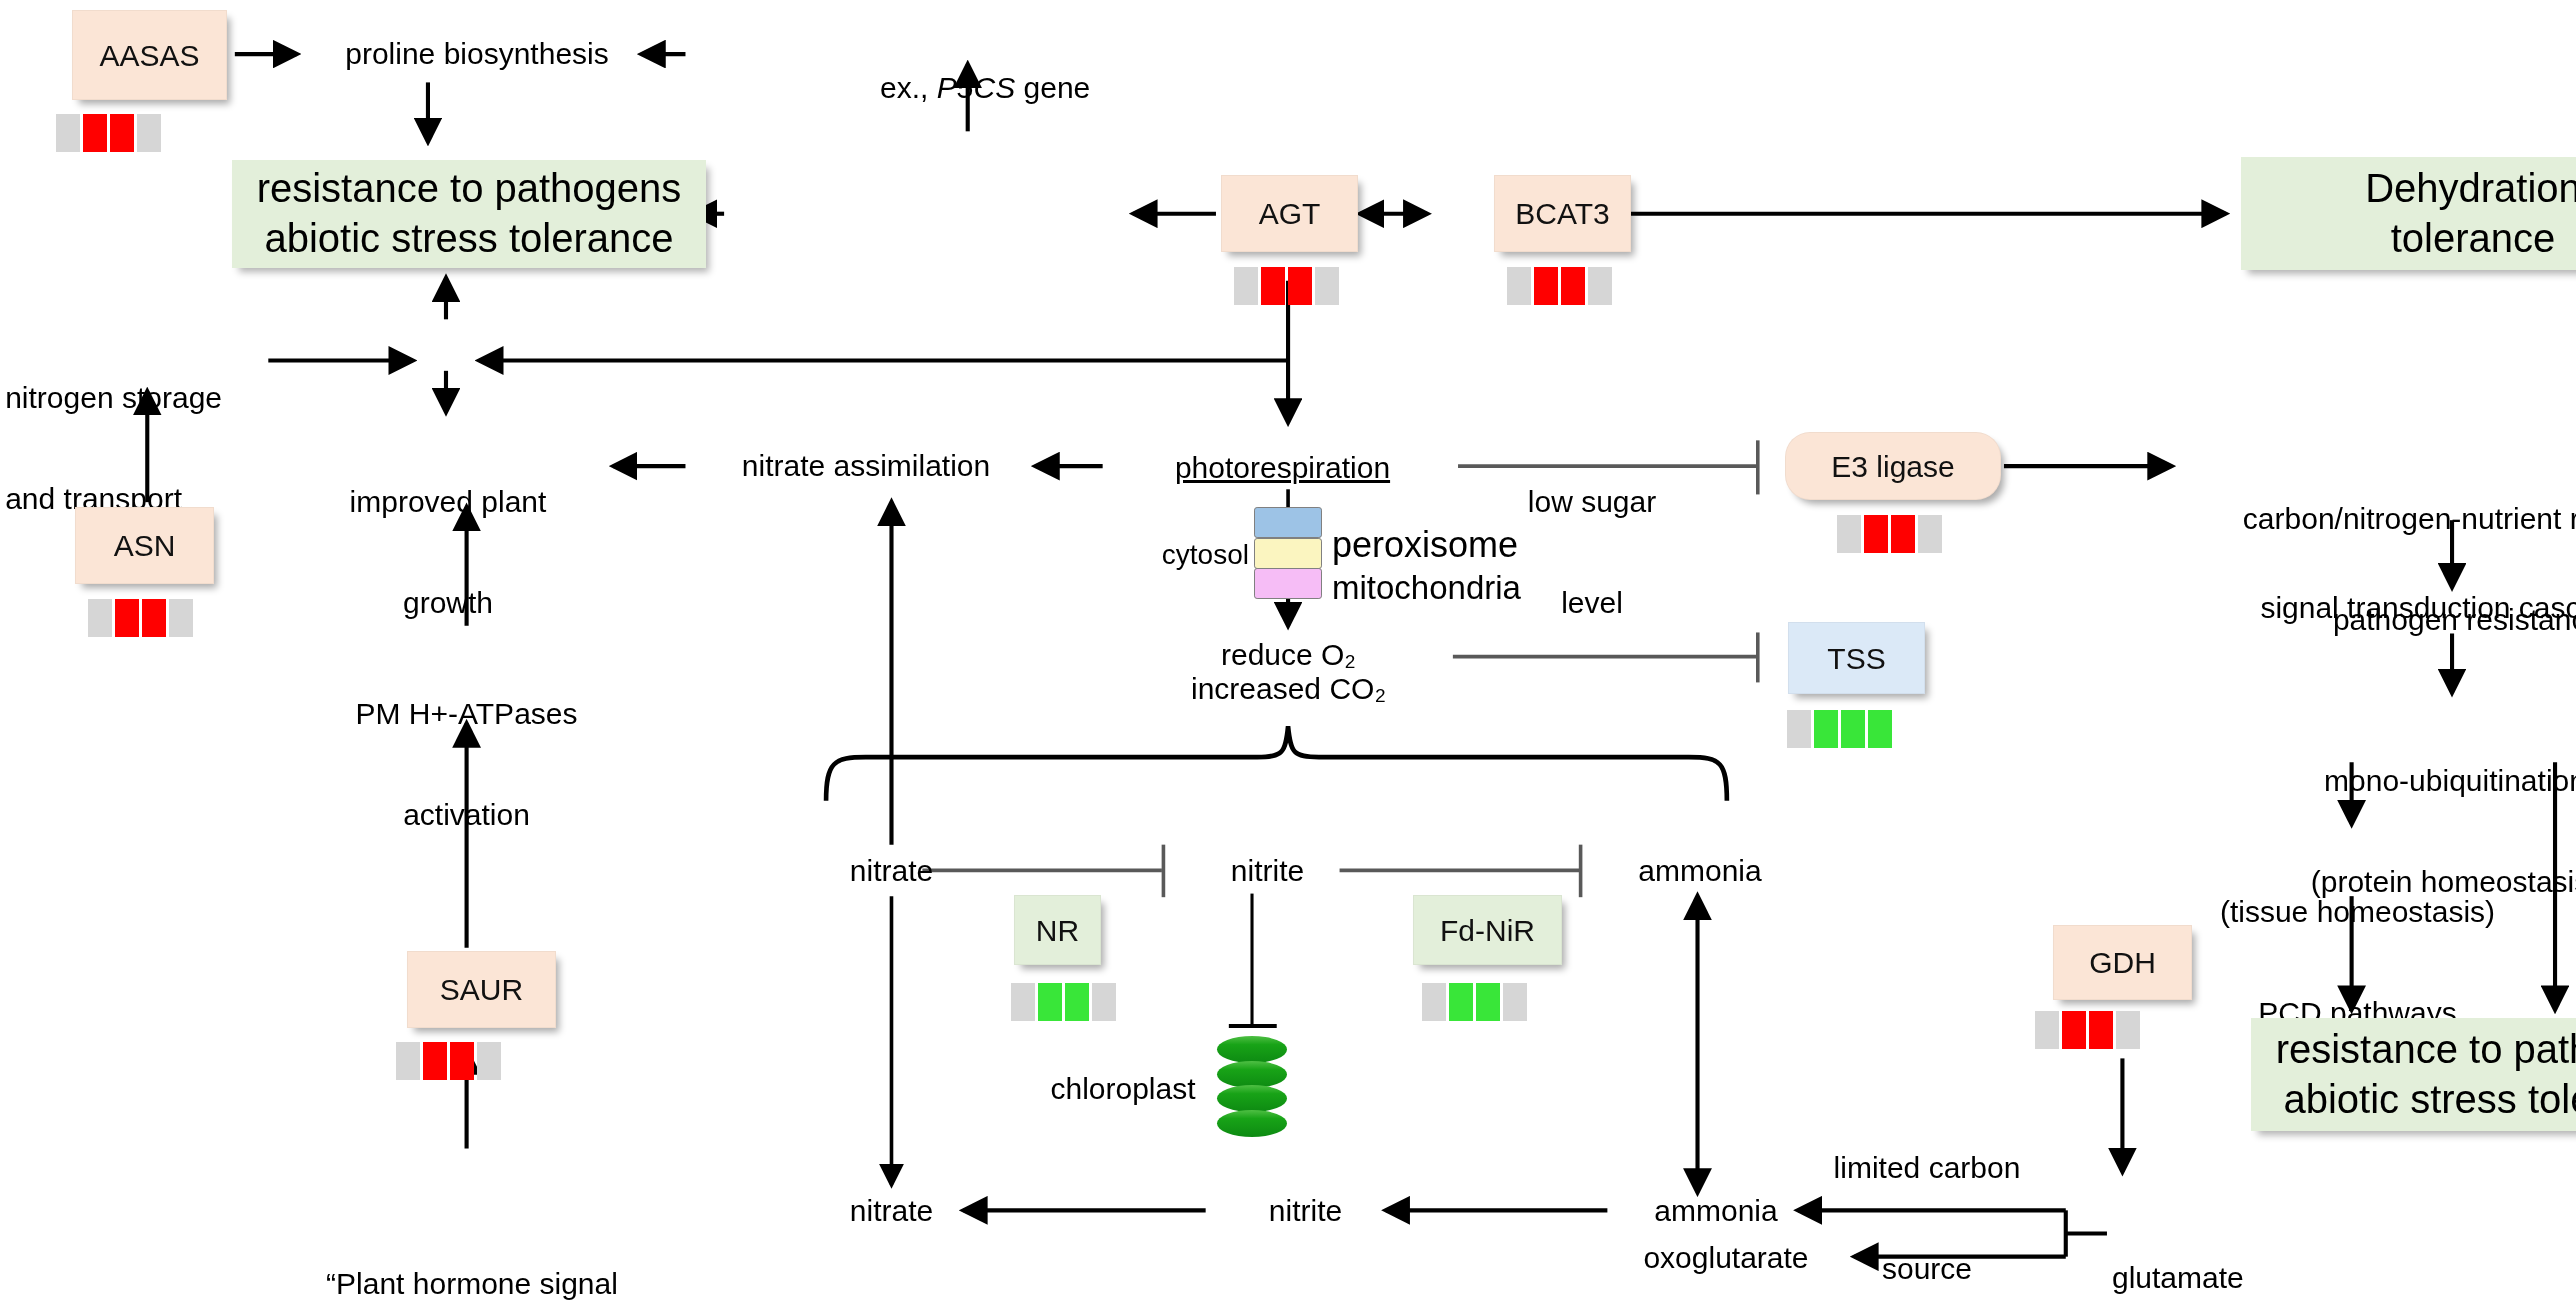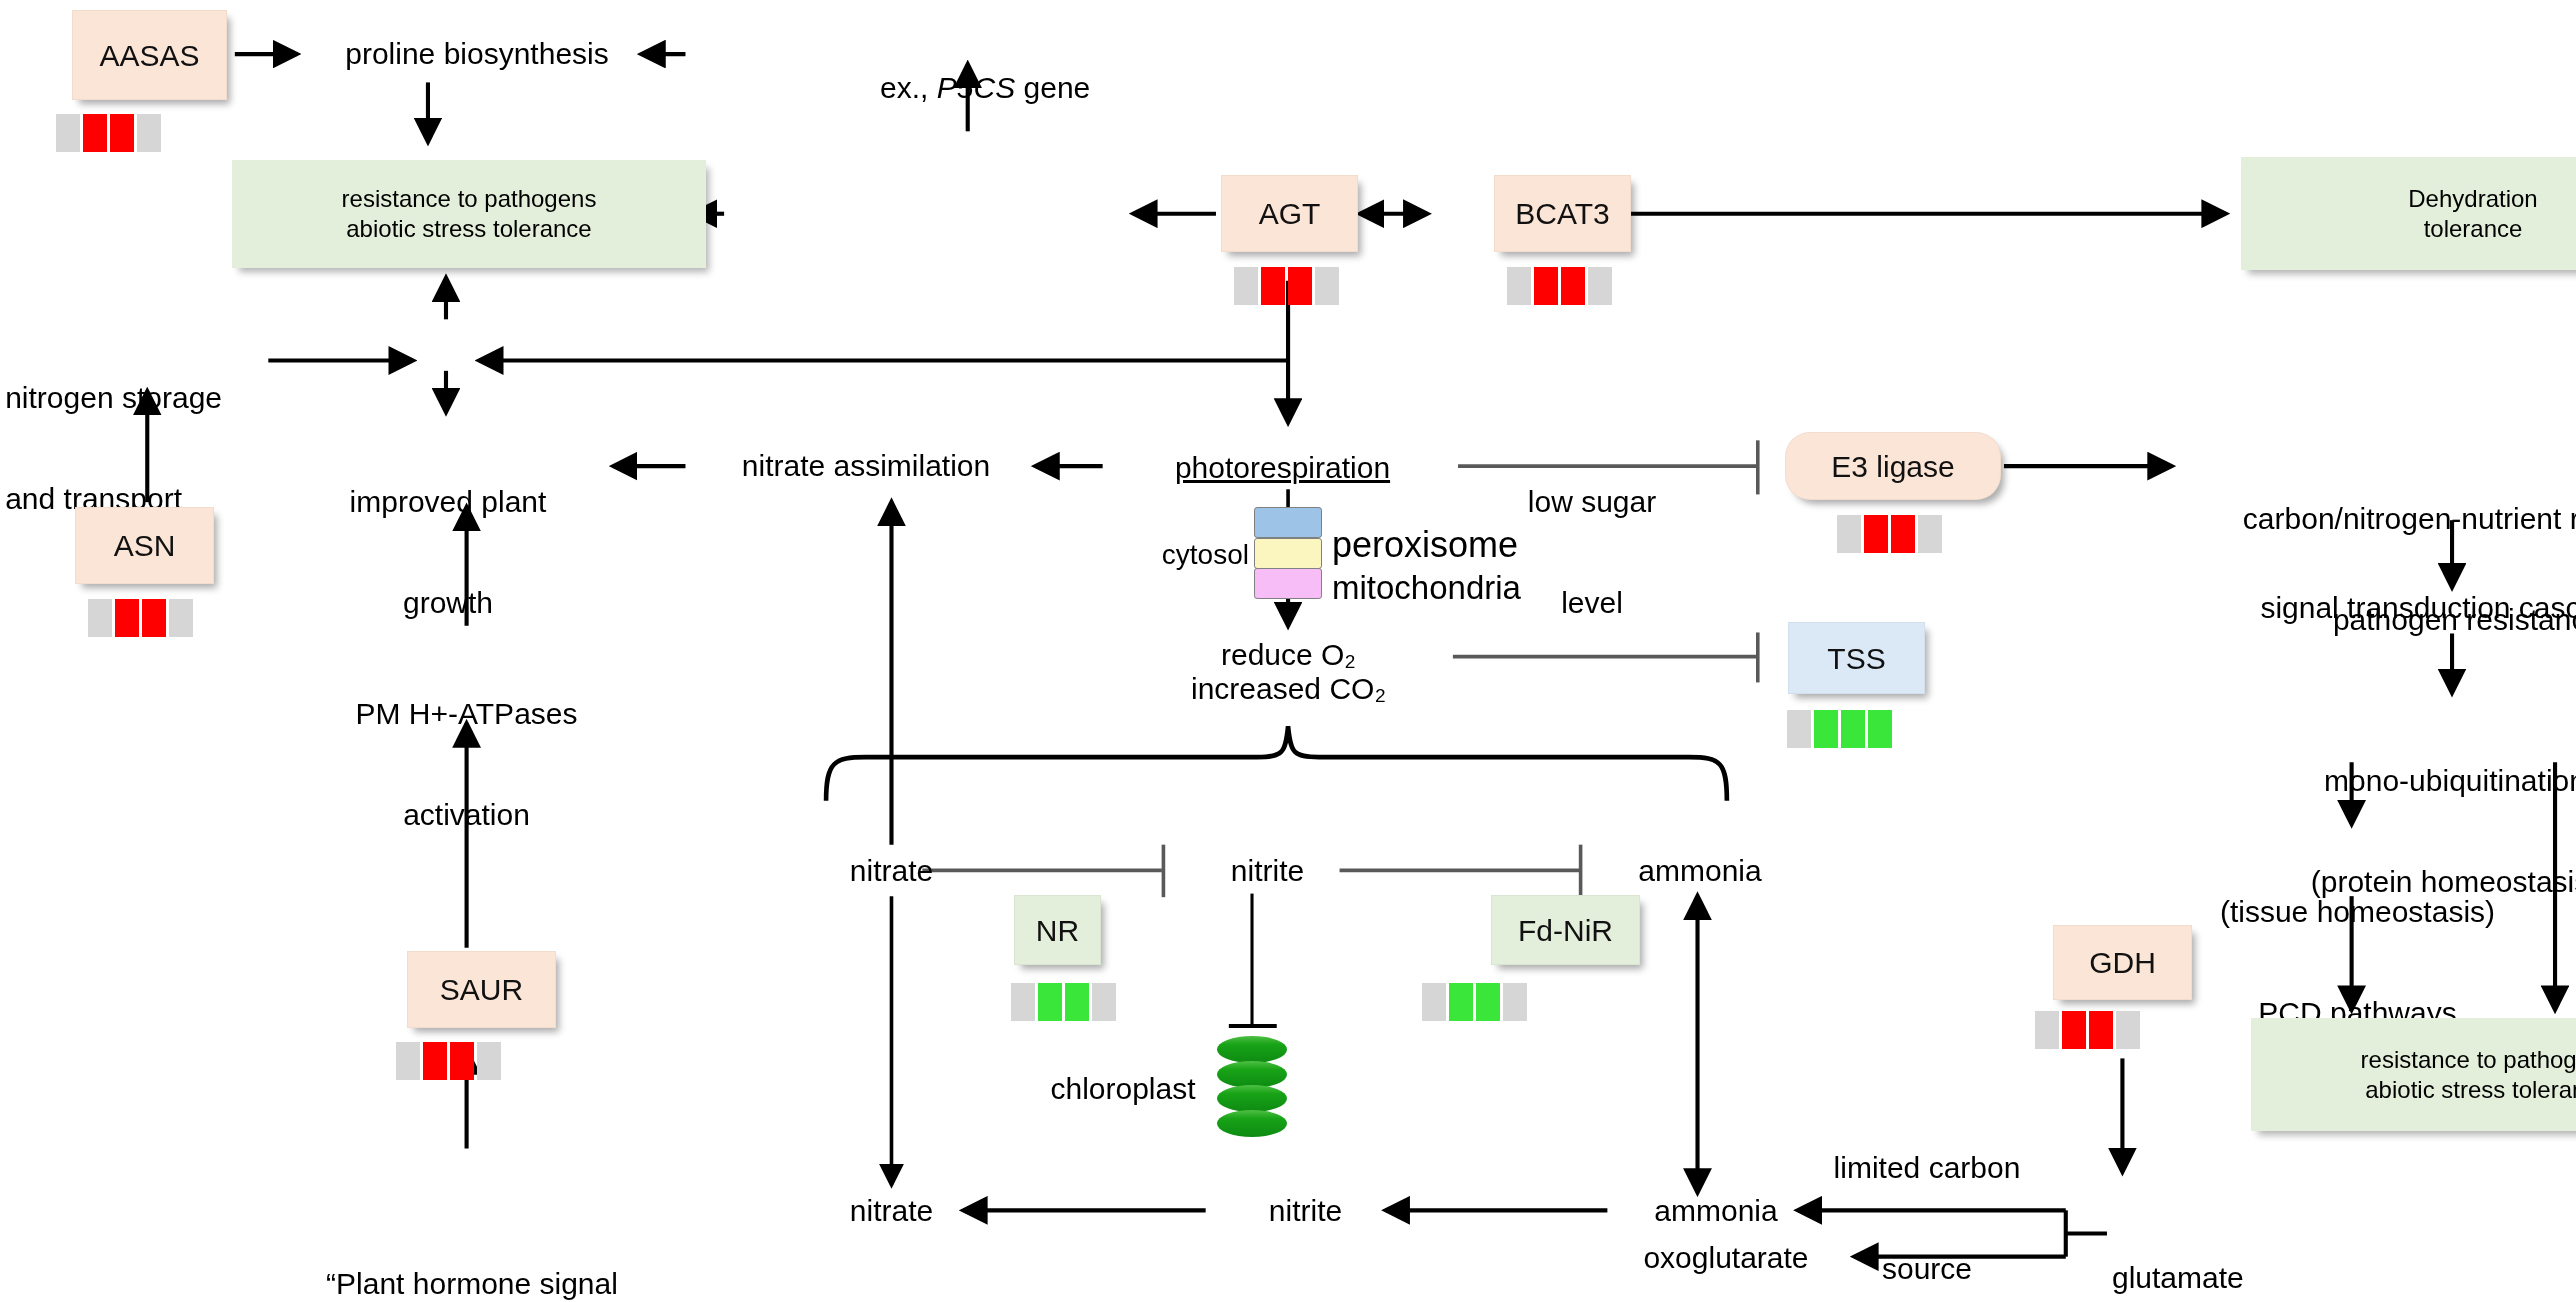--- a/index.html
+++ b/index.html
@@ -35,21 +35,21 @@
   }
   .gbox.orange{background:#fbe5d6;}
   .gbox.green {background:#e3efda;}
   .gbox.blue  {background:#dbe9f7;}
 
   
   .obox{
     position:absolute;
     display:flex;align-items:center;justify-content:center;
     background:#e3efda;
-    font-size:24px;
+    font-size:40px;
     color:#000;
     line-height:1.24;
     text-align:center;
     box-shadow:5.2px 6.2px 7.2px -2.1px rgba(0,0,0,0.30);
     box-sizing:border-box;
   }
 
   
   .strip{position:absolute;display:flex;gap:3.1px;}
   .strip .cell{width:24px;height:38px;}
@@ -311,21 +311,21 @@
   <div class="txt" style="left:1597px;top:854px;width:206px;">ammonia</div>
 
   <div class="gbox green" style="left:1014px;top:895px;width:87px;height:70px;">NR</div>
   <div class="strip" style="left:1011px;top:983px;">
     <div class="cell c-grey"></div>
     <div class="cell c-green"></div>
     <div class="cell c-green"></div>
     <div class="cell c-grey"></div>
   </div>
 
-  <div class="gbox green" style="left:1491px;top:895px;width:149px;height:70px;">Fd-NiR</div>
+  <div class="gbox green" style="left:1413px;top:895px;width:149px;height:70px;">Fd-NiR</div>
   <div class="strip" style="left:1422px;top:983px;">
     <div class="cell c-grey"></div>
     <div class="cell c-green"></div>
     <div class="cell c-green"></div>
     <div class="cell c-grey"></div>
   </div>
 
   <div class="txt" style="left:1020px;top:1072px;width:206px;">chloroplast</div>
   <div id="chloroplast" style="left:1217px;top:1036px;width:70px;height:109px;">
     <div class="gran" style="top:0px;"></div>

